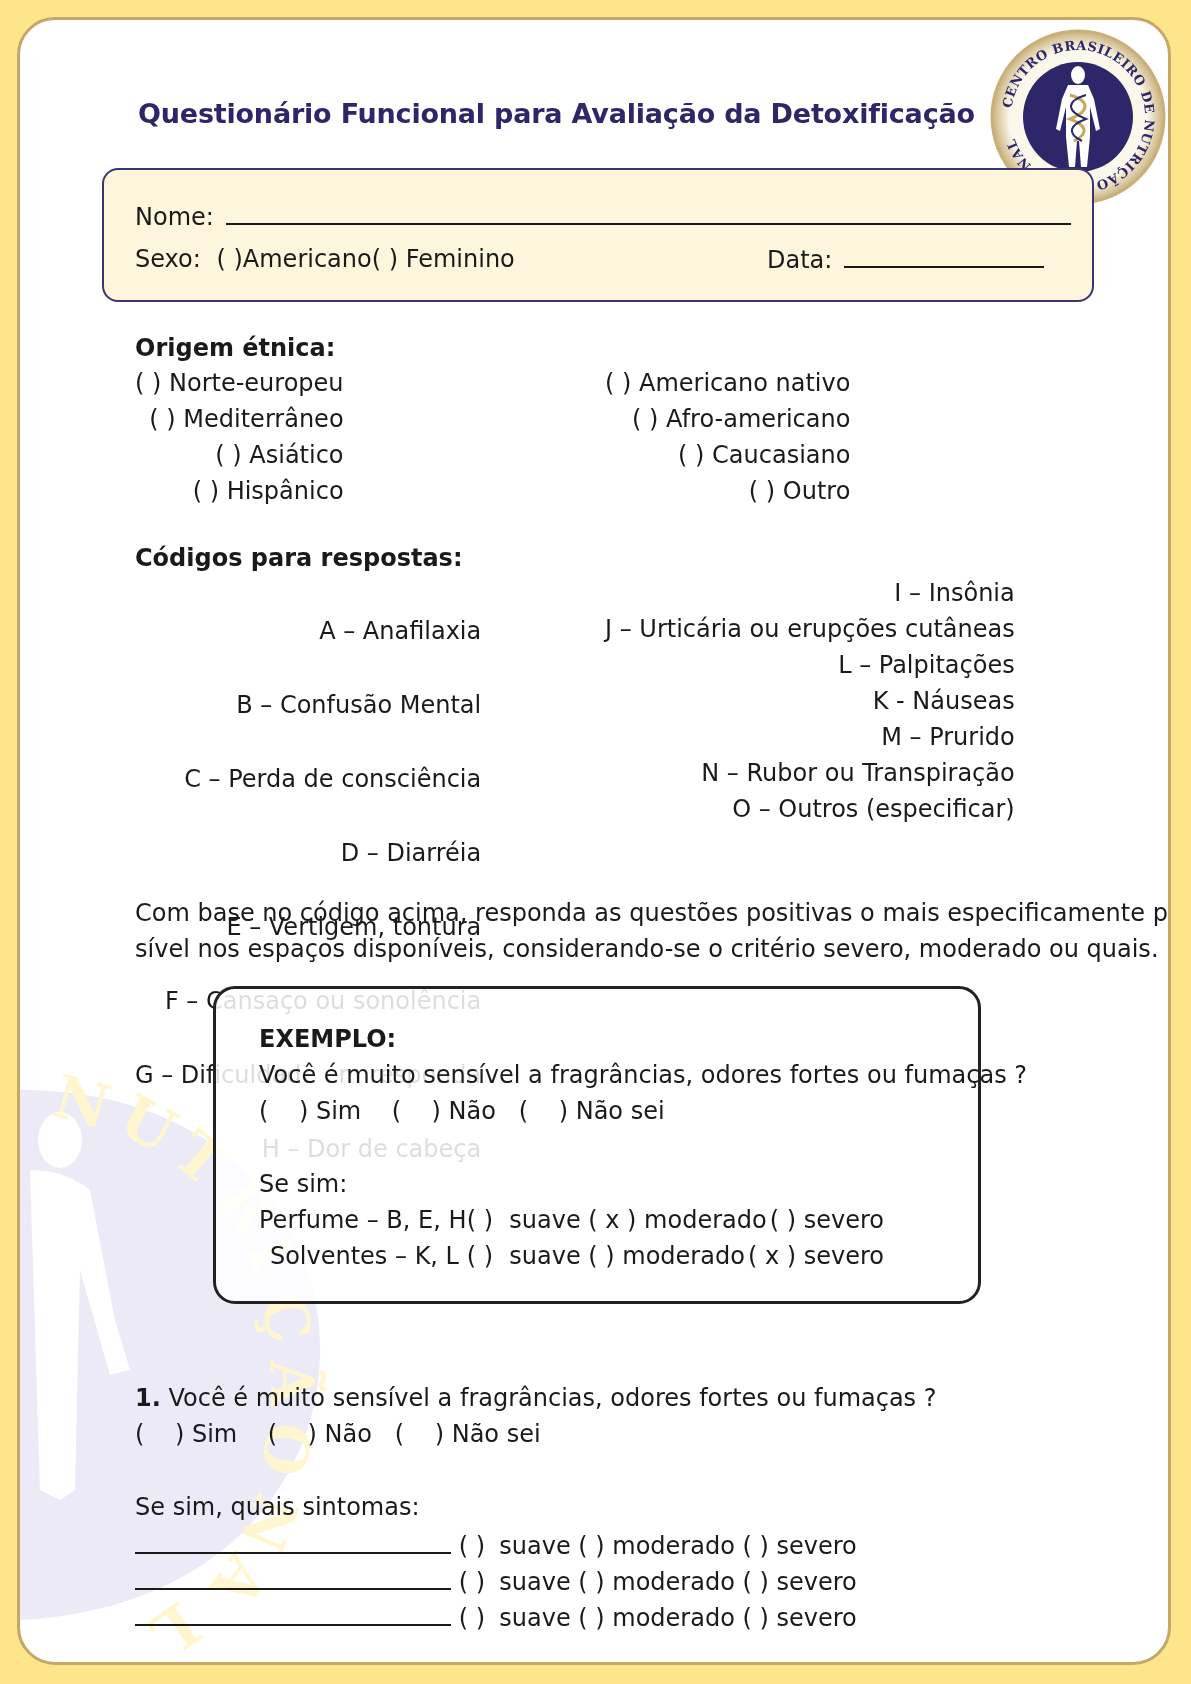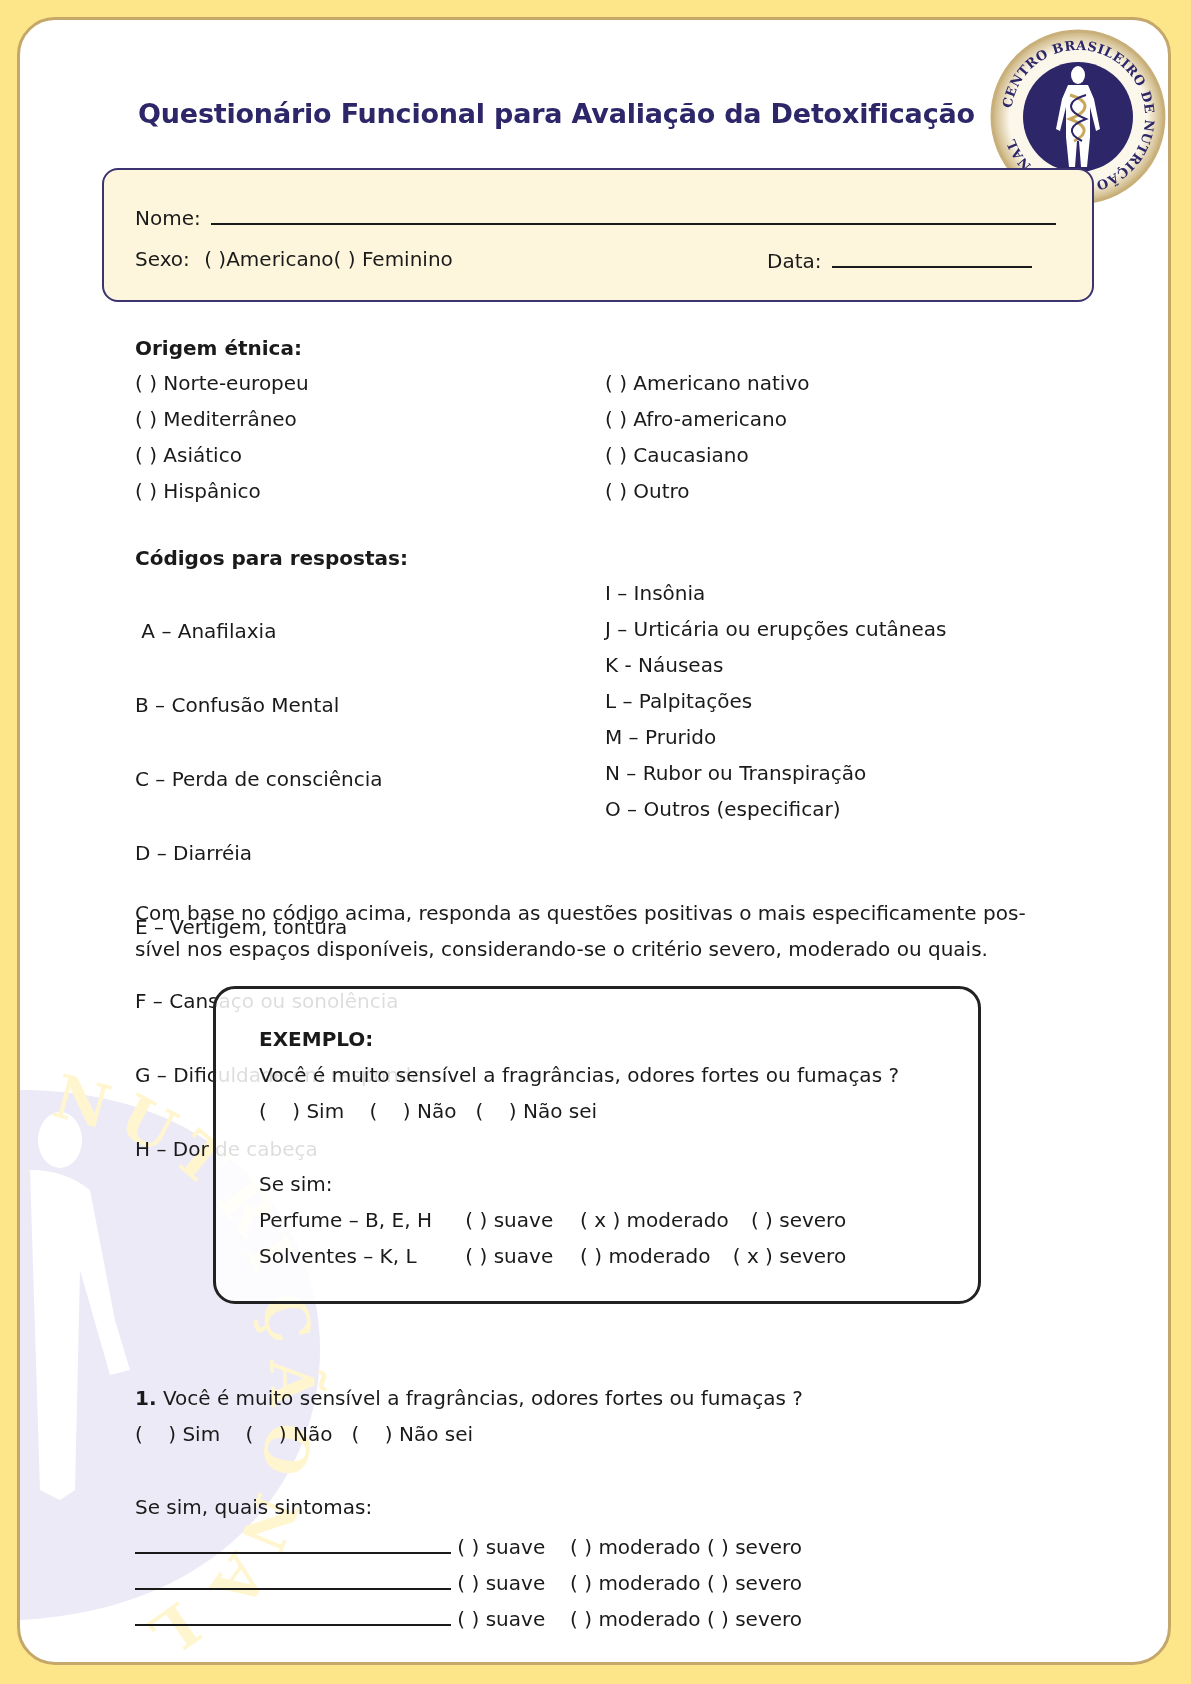--- a/index.html
+++ b/index.html
@@ -28,21 +28,21 @@
     }
     .seal { position: absolute; left: 970px; top: 9px; width: 176px; height: 176px; }
     .id-box {
       position: absolute; left: 82px; top: 148px;
       width: 992px; height: 134px;
       background: #fef6dc;
       border: 2px solid #3b3470;
       border-radius: 16px;
       box-sizing: border-box;
     }
-    .t { font-size: 20px; white-space: nowrap; line-height: 26px; }
+    .t { font-size: 24px; white-space: nowrap; line-height: 26px; text-align: right; }
     .b { font-weight: bold; }
     .uline { display: inline-block; border-bottom: 2px solid #1a1a1a; height: 20px; vertical-align: baseline; }
     .ex-box {
       position: absolute; left: 193px; top: 966px;
       width: 768px; height: 318px;
       border: 3px solid #222;
       border-radius: 22px;
       box-sizing: border-box;
       background: rgba(255,255,255,0.85);
     }
@@ -134,22 +134,22 @@
     <div class="t" style="height:36px;">C – Perda de consciência</div>
     <div class="t" style="height:36px;">D – Diarréia</div>
     <div class="t" style="height:36px;">E – Vertigem, tontura</div>
     <div class="t" style="height:36px;">F – Cansaço ou sonolência</div>
     <div class="t" style="height:36px;">G – Dificuldade em responda</div>
     <div class="t" style="height:36px;">H – Dor de cabeça</div>
   </div>
   <div class="abs" style="left:585px; top:560px;">
     <div class="t" style="height:36px;">I – Insônia</div>
     <div class="t" style="height:36px;">J – Urticária ou erupções cutâneas</div>
+    <div class="t" style="height:36px;">L – Palpitações</div>
     <div class="t" style="height:36px;">K - Náuseas</div>
-    <div class="t" style="height:36px;">L – Palpitações</div>
     <div class="t" style="height:36px;">M – Prurido</div>
     <div class="t" style="height:36px;">N – Rubor ou Transpiração</div>
     <div class="t" style="height:36px;">O – Outros (especificar)</div>
   </div>
 
   <div class="abs t" style="left:115px; top:880px;">Com base no código acima, responda as questões positivas o mais especificamente pos-</div>
   <div class="abs t" style="left:115px; top:916px;">sível nos espaços disponíveis, considerando-se o critério severo, moderado ou quais.</div>
 
   <div class="ex-box">
     <div class="abs t b" style="left:43px; top:37px;">EXEMPLO:</div>

